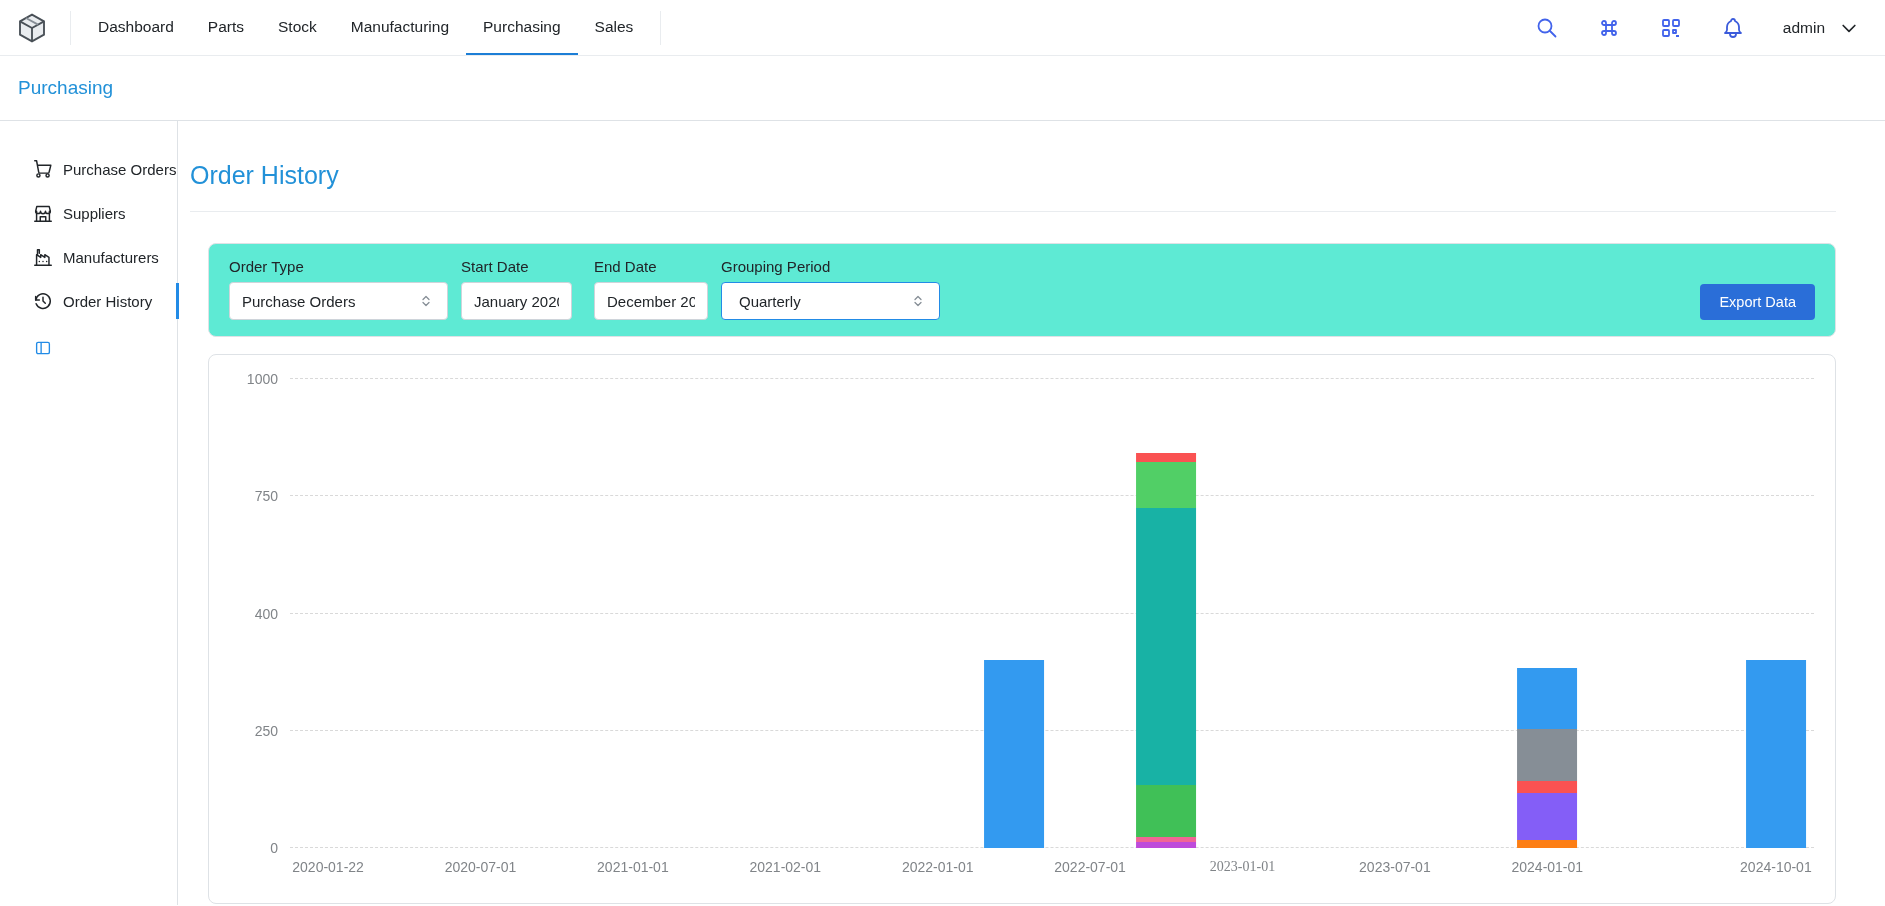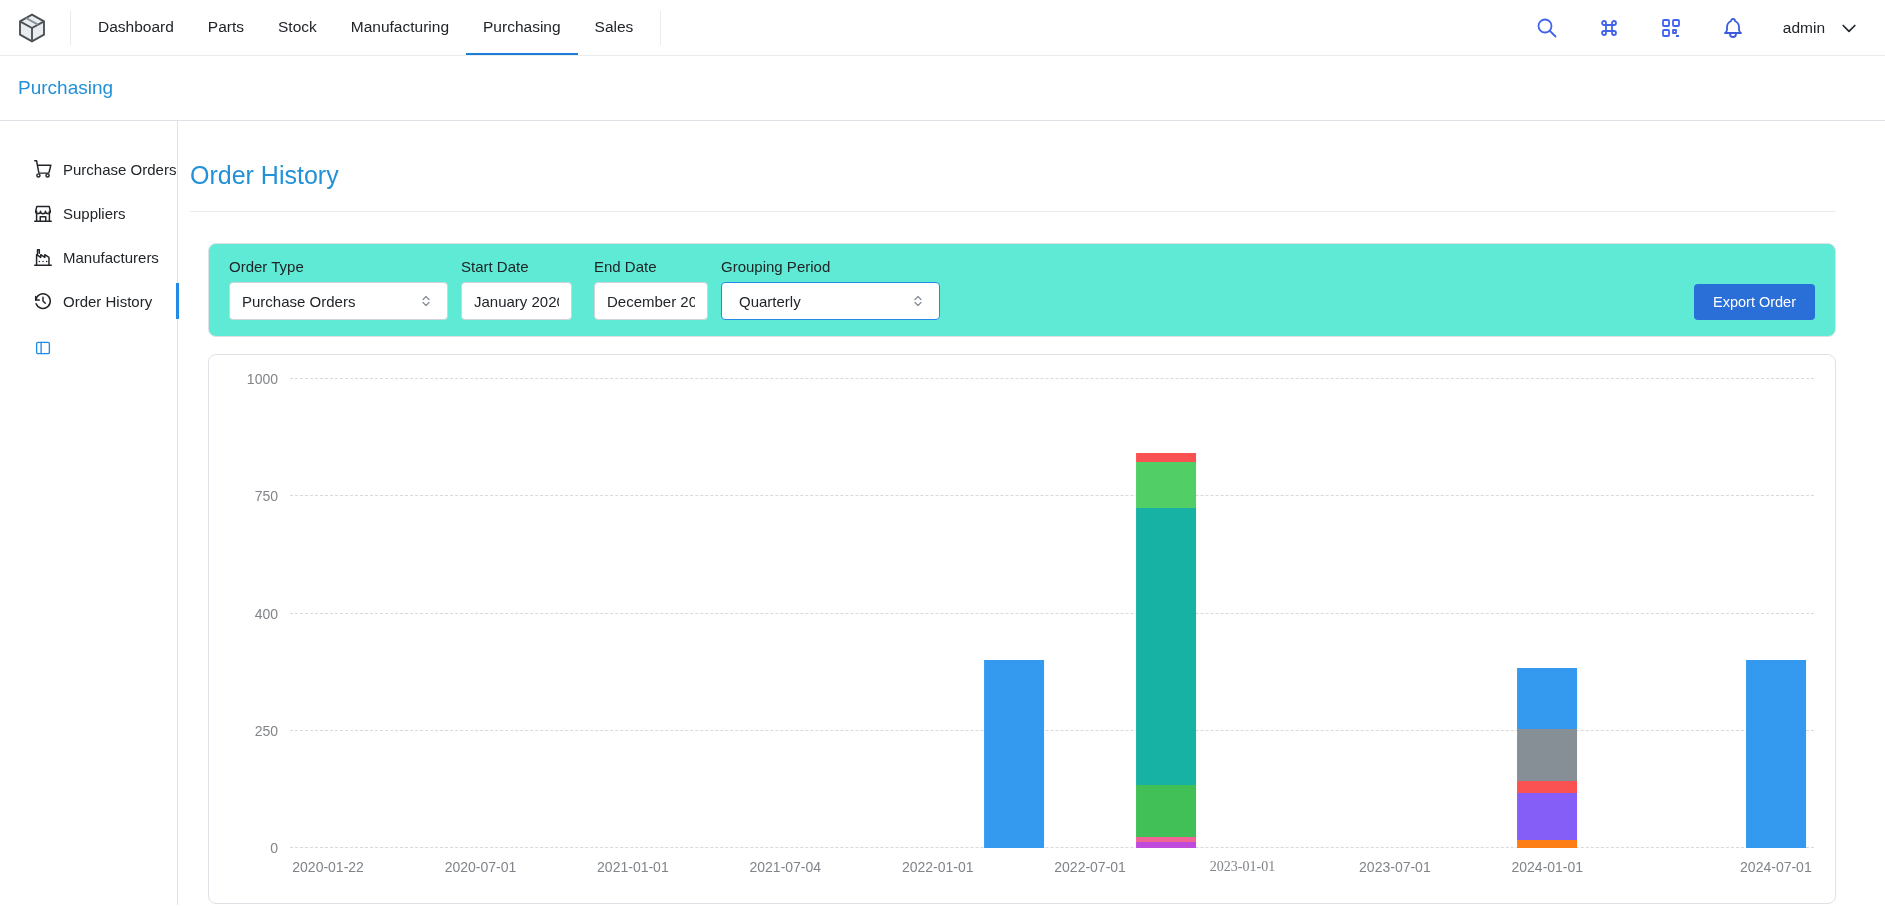--- a/index.html
+++ b/index.html
@@ -216,21 +216,21 @@
         <div class="control select w-select focused">
           <span>Quarterly</span>
           <span class="sel-icon">
             <svg viewBox="0 0 24 24" fill="none" stroke="currentColor" stroke-width="1.7" stroke-linecap="round" stroke-linejoin="round">
               <path d="M8 10l4 -4l4 4"></path>
                 <path d="M8 14l4 4l4 -4"></path>
             </svg>
           </span>
         </div>
       </div>
-      <button class="export-btn">Export Order</button>
+      <button class="export-btn">Export Data</button>
     </section>
 
     <section class="chart-card">
       <div class="plot" id="plot">
           <div class="gridline" style="bottom: 0%;">
             <span class="ytick">0</span>
           </div>
           <div class="gridline" style="bottom: 25%;">
             <span class="ytick">250</span>
           </div>
@@ -239,27 +239,27 @@
           </div>
           <div class="gridline" style="bottom: 75%;">
             <span class="ytick">750</span>
           </div>
           <div class="gridline" style="bottom: 100%;">
             <span class="ytick">1000</span>
           </div>
           <div class="xtick" style="left: 2.5%;">2020-01-22</div>
           <div class="xtick" style="left: 12.5%;">2020-07-01</div>
           <div class="xtick" style="left: 22.5%;">2021-01-01</div>
-          <div class="xtick" style="left: 32.5%;">2021-07-04</div>
+          <div class="xtick" style="left: 32.5%;">2021-02-01</div>
           <div class="xtick" style="left: 42.5%;">2022-01-01</div>
           <div class="xtick" style="left: 52.5%;">2022-07-01</div>
           <div class="xtick" style="left: 62.5%; font-family: Liberation Serif, serif;">2023-01-01</div>
           <div class="xtick" style="left: 72.5%;">2023-07-01</div>
           <div class="xtick" style="left: 82.5%;">2024-01-01</div>
-          <div class="xtick" style="left: 97.5%;">2024-07-01</div>
+          <div class="xtick" style="left: 97.5%;">2024-10-01</div>
           <div class="bar" style="left: 47.5%;">
             <div class="bar-seg" style="height: 40%; background: rgb(51, 154, 240);"></div>
           </div>
           <div class="bar" style="left: 57.5%;">
             <div class="bar-seg" style="height: 1.2%; background: rgb(190, 75, 219);"></div>
             <div class="bar-seg" style="height: 1.2%; background: rgb(240, 101, 149);"></div>
             <div class="bar-seg" style="height: 11%; background: rgb(64, 192, 87);"></div>
             <div class="bar-seg" style="height: 59%; background: rgb(24, 178, 165);"></div>
             <div class="bar-seg" style="height: 10%; background: rgb(81, 207, 102);"></div>
             <div class="bar-seg" style="height: 1.8%; background: rgb(250, 82, 82);"></div>

